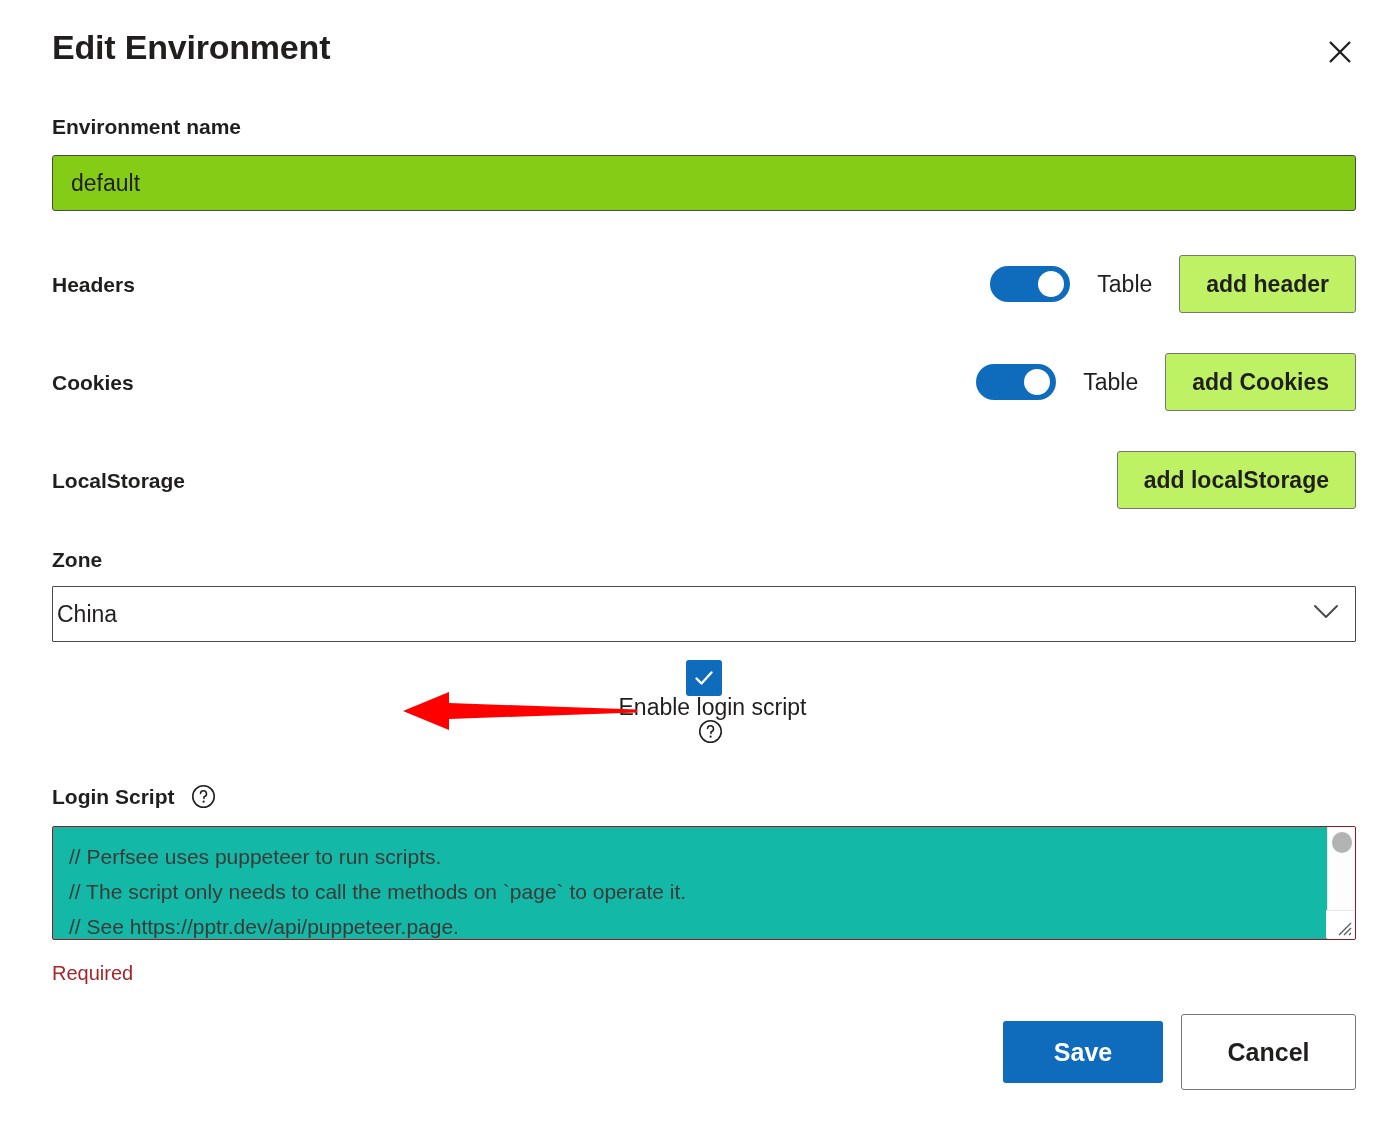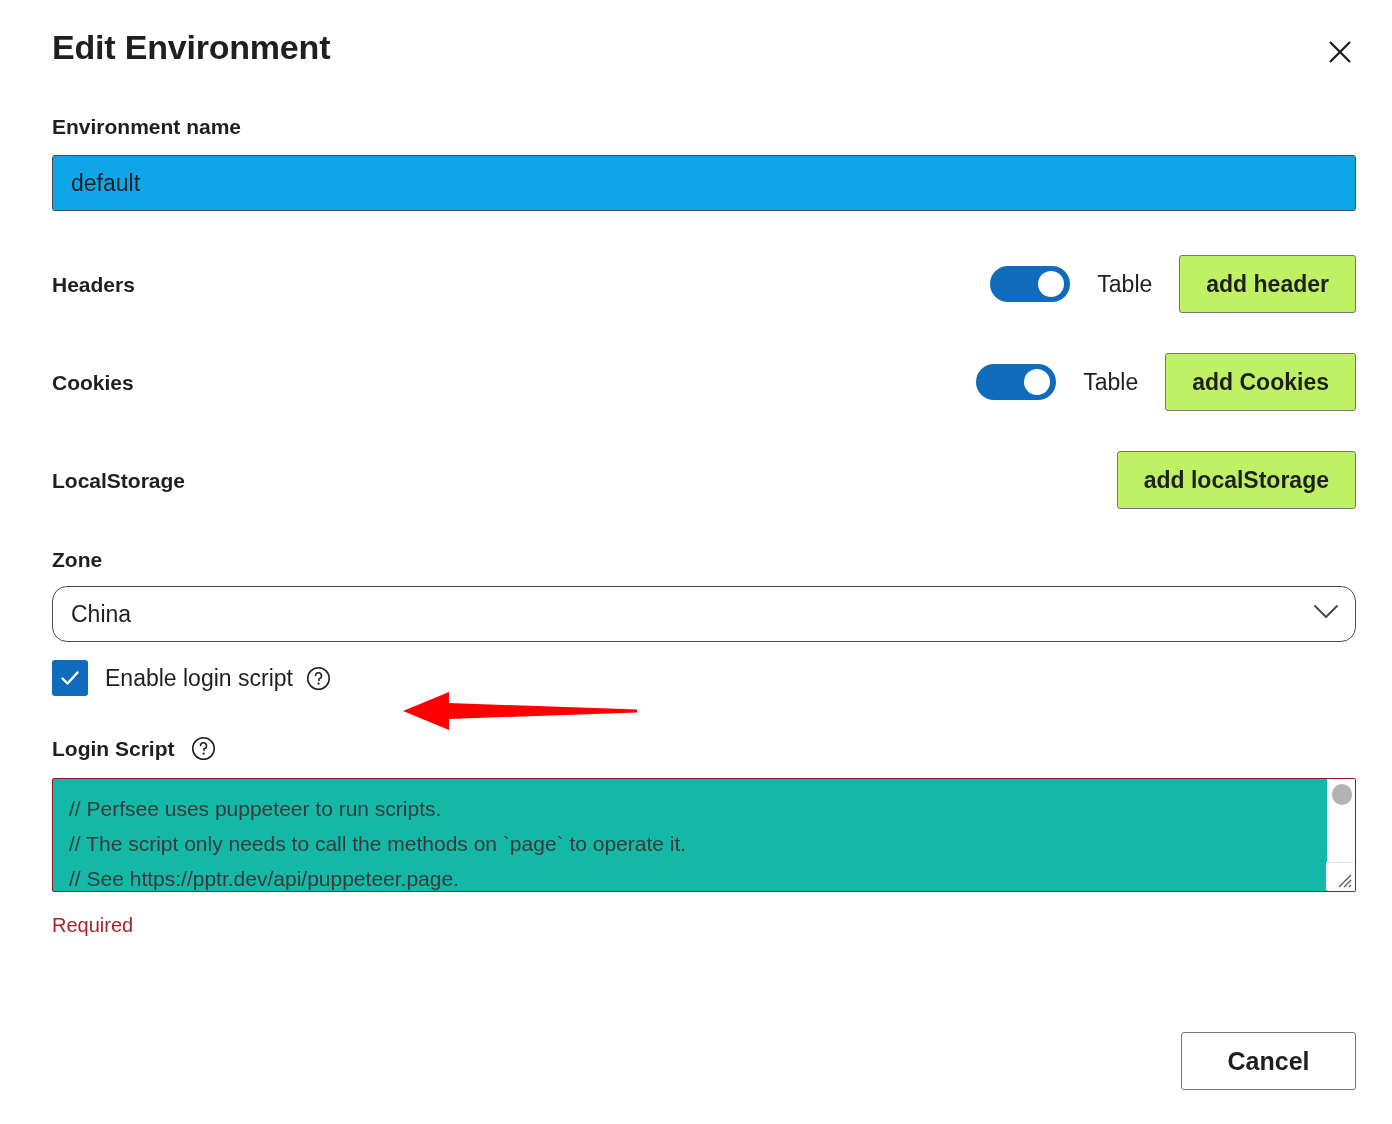--- a/index.html
+++ b/index.html
@@ -61,21 +61,21 @@
     font-weight: 700;
     color: #201f1e;
     line-height: 1.2;
   }
 
   .text-input {
     width: 100%;
     height: 56px;
     border: 1.6px solid #4a4a48;
     border-radius: 3px;
-    background: #0ea5e9;
+    background: #84cc16;
     padding: 0 18px;
     font-family: "Liberation Sans", sans-serif;
     font-size: 23px;
     color: #201f1e;
     outline: none;
     display: flex;
     align-items: center;
   }
 
   .env-name-block { margin-top: 40px; }
@@ -140,45 +140,46 @@
   }
 
   
   .zone-block { margin-top: 38px; }
   .zone-block .field-label { margin-bottom: 14px; }
   .select-box {
     position: relative;
     width: 100%;
     height: 56px;
     border: 1.6px solid #4a4a48;
-    border-radius: 15px;
+    border-radius: 1px;
     background: #fff;
     display: flex;
     align-items: center;
-    padding: 0 18px;
+    padding: 0 4px;
     cursor: pointer;
   }
   .select-value {
     font-size: 23px;
     color: #201f1e;
   }
   .chevron {
     position: absolute;
     right: 16px;
     top: 50%;
     transform: translateY(-50%);
     display: block;
   }
 
   
   .checkbox-row {
     display: flex;
     align-items: center;
     margin-top: 18px;
     gap: 0;
+    flex-direction: column;
   }
   .checkbox {
     width: 36px;
     height: 36px;
     border-radius: 3px;
     background: #0f6cbd;
     display: flex;
     align-items: center;
     justify-content: center;
     cursor: pointer;
@@ -290,21 +291,21 @@
     border: none;
     border-radius: 3px;
     font-family: "Liberation Sans", sans-serif;
     font-size: 25px;
     font-weight: 700;
     cursor: pointer;
     padding: 0 24px;
   }
   .secondary-btn {
     min-width: 175px;
-    height: 58px;
+    height: 76px;
     background: #fff;
     color: #201f1e;
     border: 1.6px solid #767674;
     border-radius: 3px;
     font-family: "Liberation Sans", sans-serif;
     font-size: 25px;
     font-weight: 700;
     cursor: pointer;
     padding: 0 24px;
   }
@@ -410,20 +411,21 @@
         <svg width="18" height="18" viewBox="0 0 18 18" aria-hidden="true">
           <path d="M17 5 L5 17 M17 10 L10 17 M17 15 L15 17" stroke="#595959" stroke-width="1.3" fill="none"></path>
         </svg>
       </div>
     </div>
 
     <div class="error-text">Required</div>
   </div>
 
   <div class="footer">
+    <button class="primary-btn">Save</button>
     <button class="secondary-btn">Cancel</button>
   </div>
 
   <div class="arrow-annotation">
     <svg width="240" height="42" viewBox="0 0 240 42" aria-hidden="true">
       <path d="M2 21 L48 2 L48 13 L236 19.6 L236 22.4 L48 29 L48 40 Z" fill="#fe0000"></path>
     </svg>
   </div>
 
 </div>

